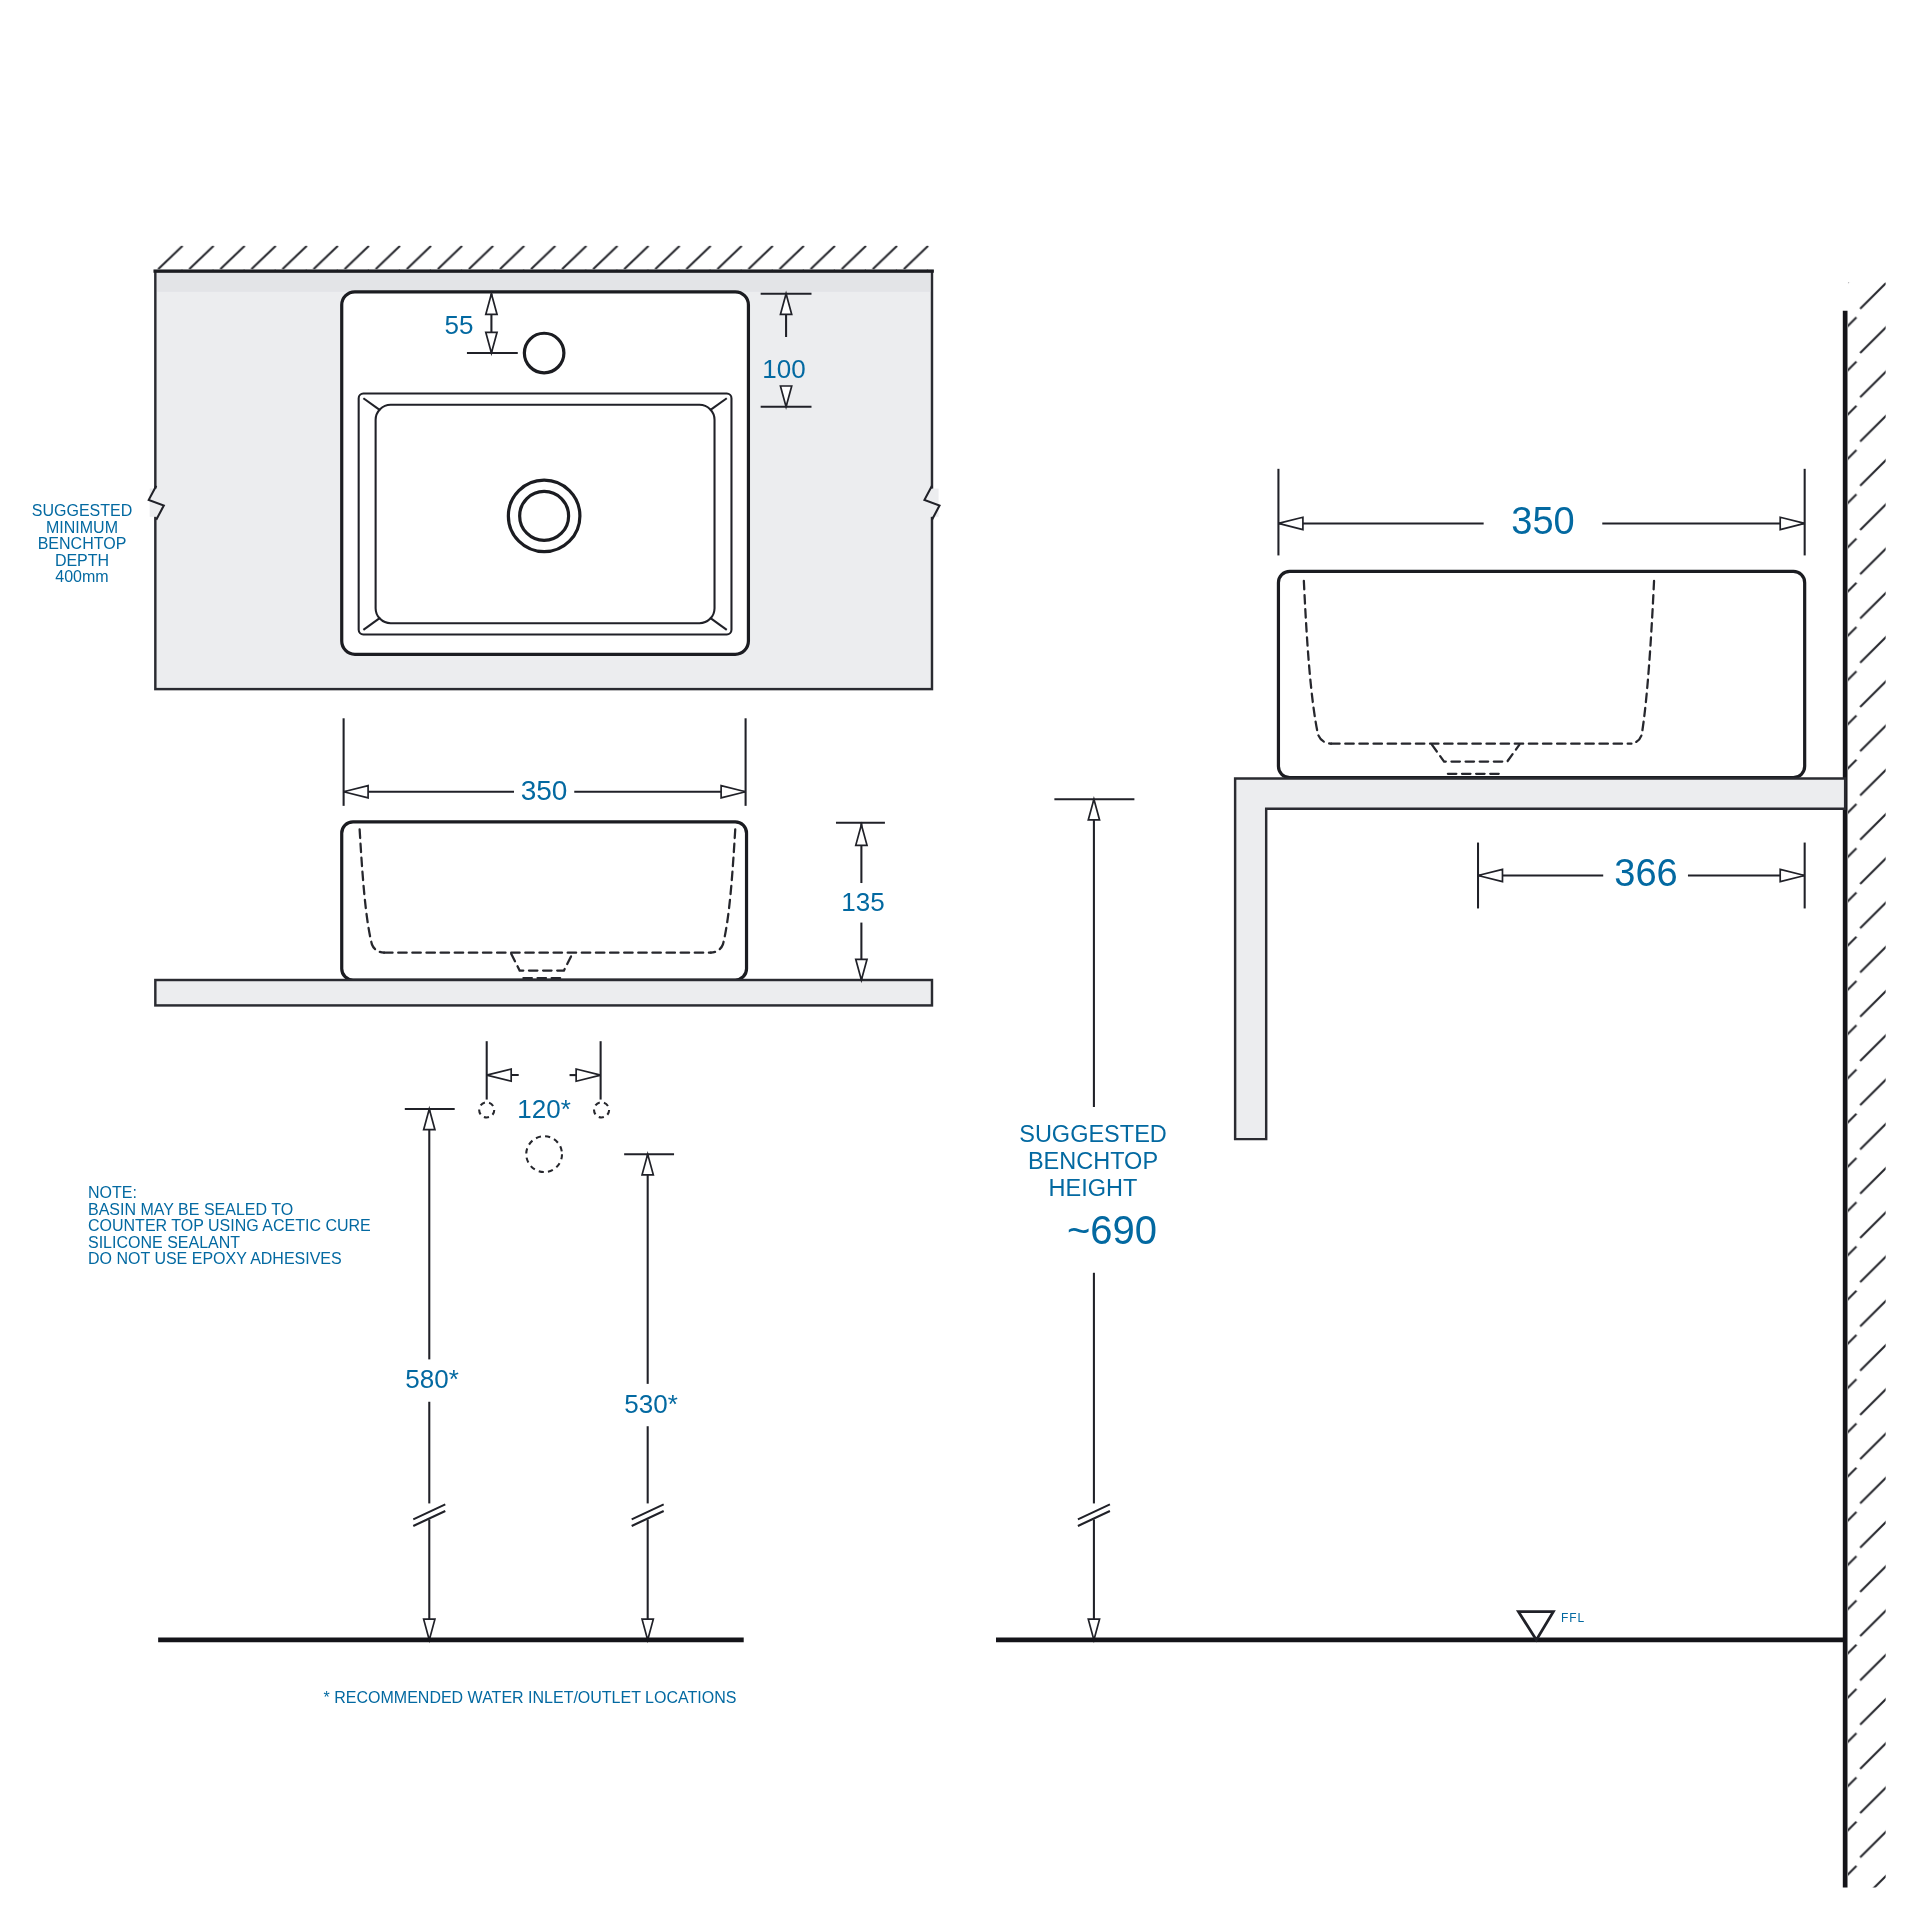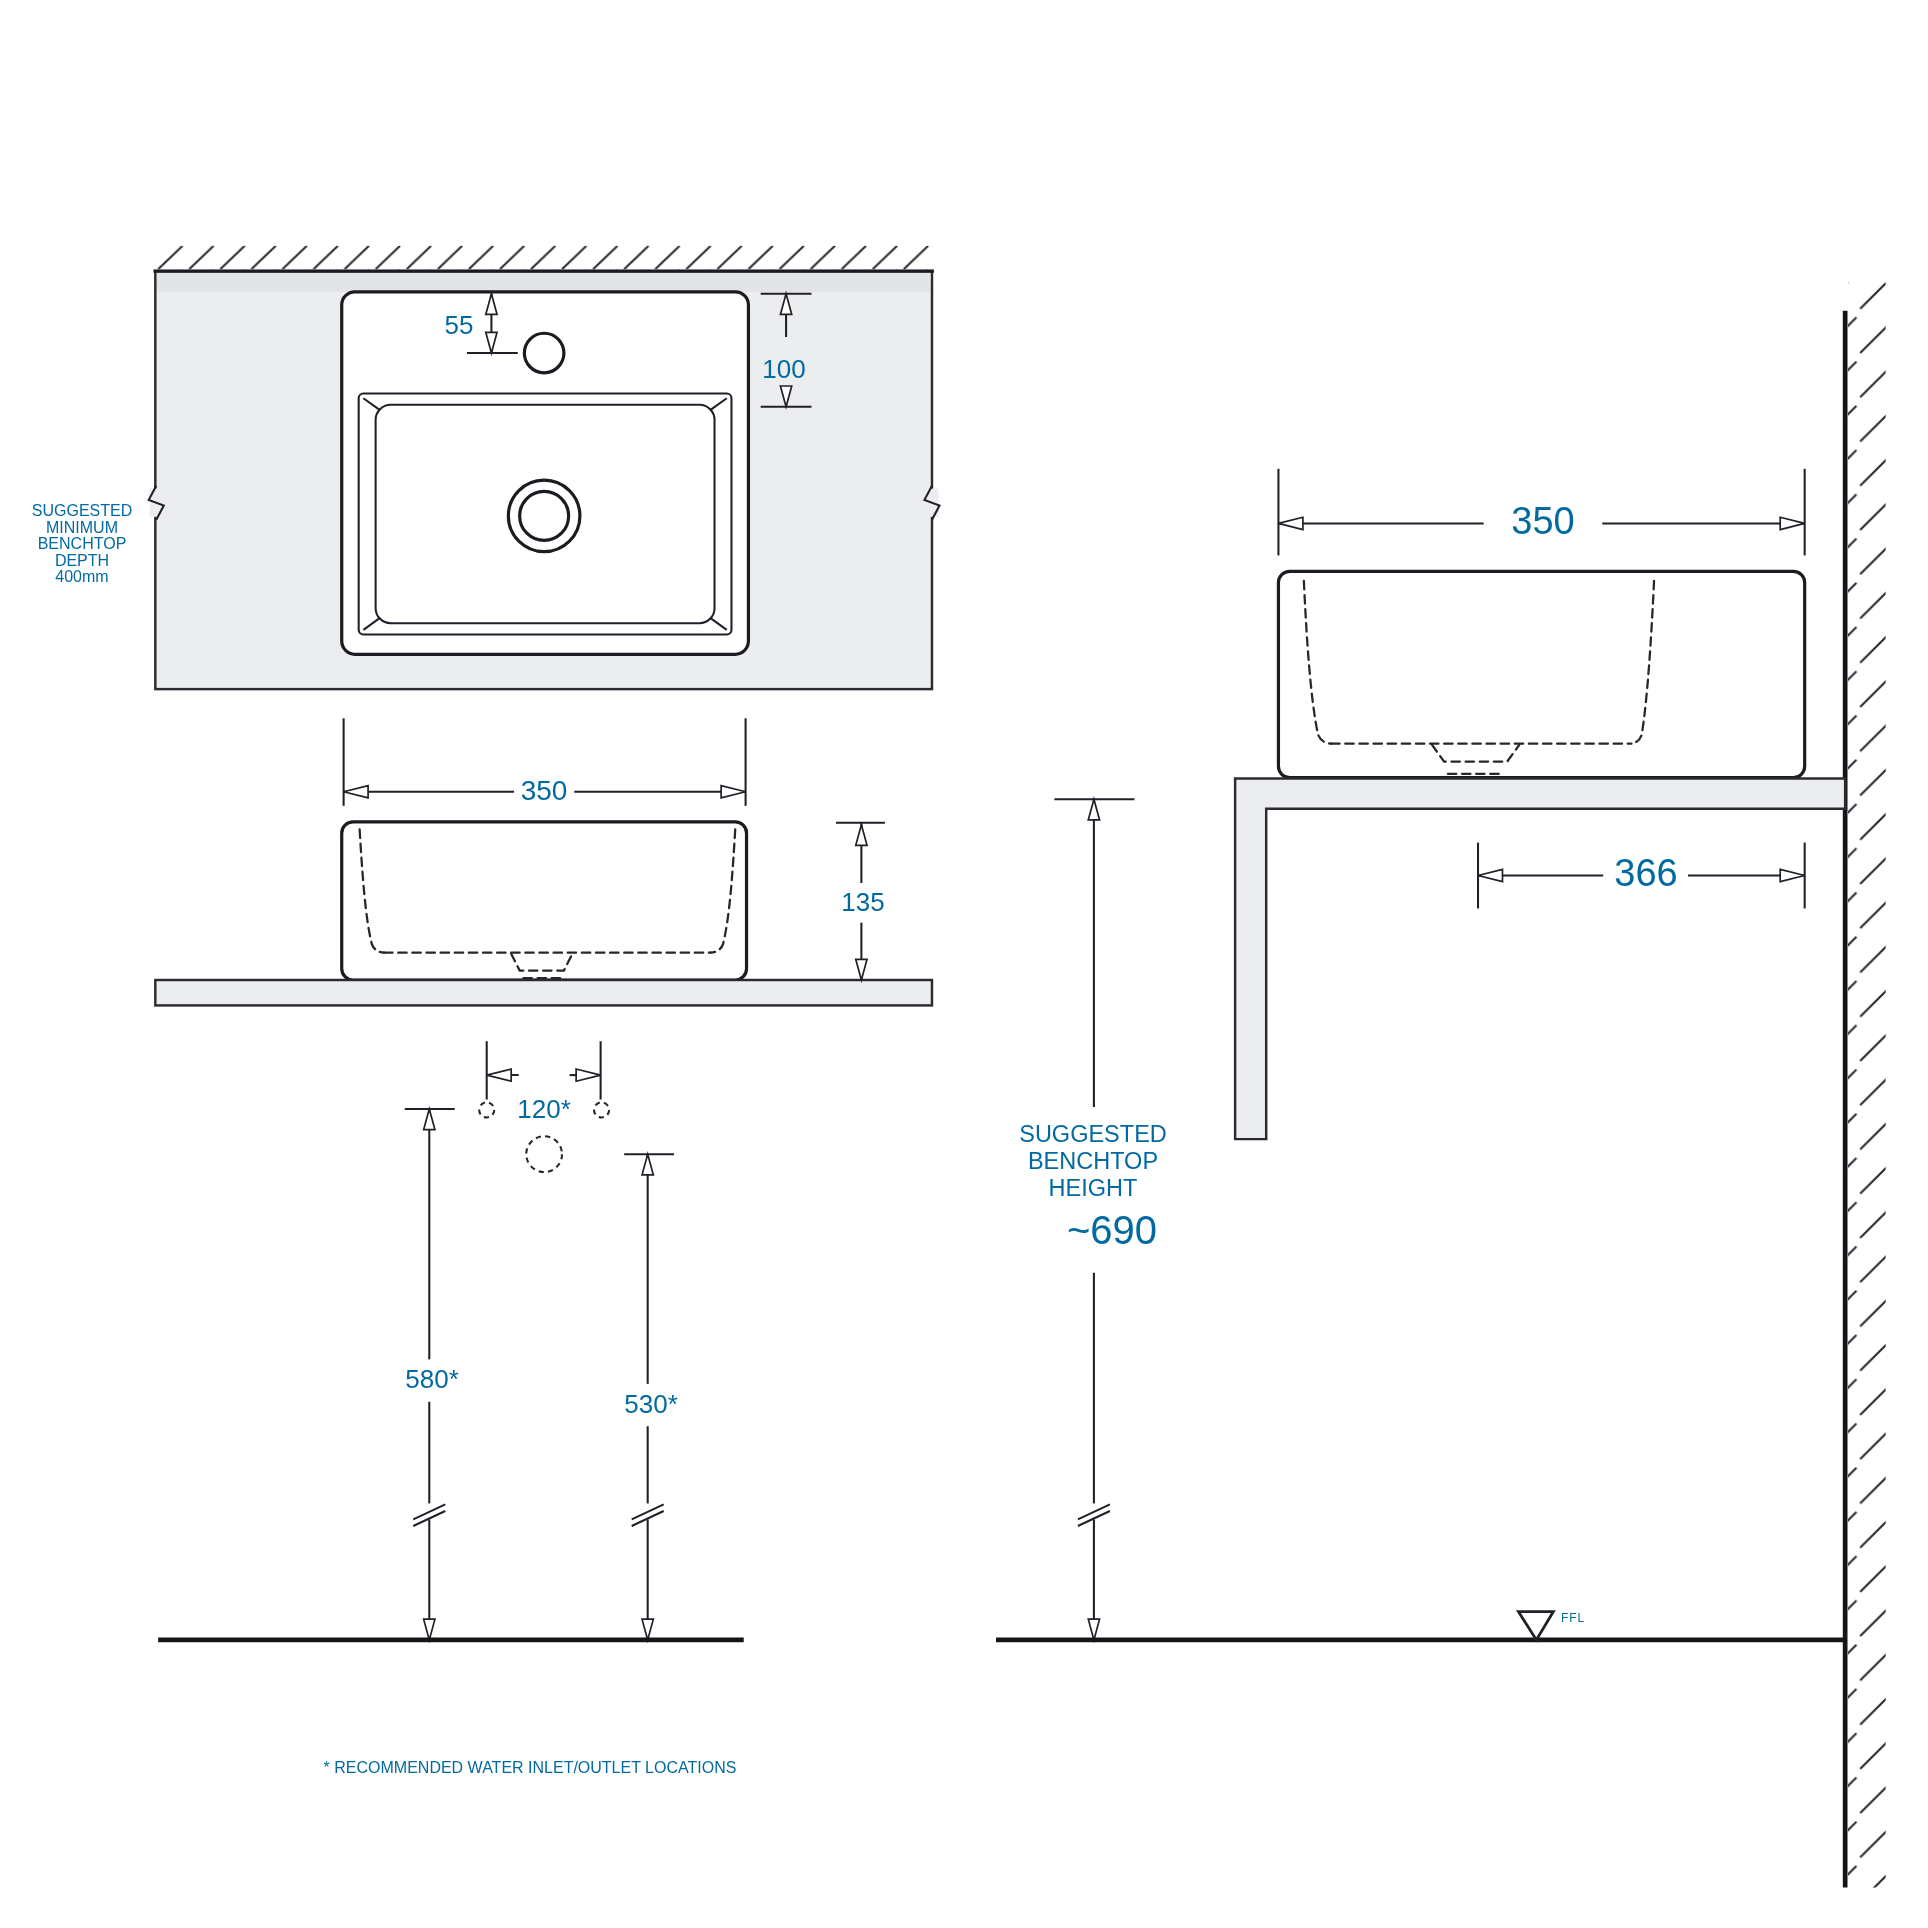--- a/index.html
+++ b/index.html
@@ -217,22 +217,27 @@
   <div class="lbl dim" style="left:544px; top:791px; font-size:28px;">350</div>
 
   <div class="lbl dim" style="left:863px; top:903px;">135</div>
 
   <div class="lbl dim" style="left:544px; top:1074px;margin-top:36px;">120*</div>
 
   <div class="lbl dim" style="left:432px; top:1380px;">580*</div>
 
   <div class="lbl dim" style="left:651px; top:1405px;">530*</div>
 
-
-  <div class="lbl footnote" style="left:530px; top:1768px;">* RECOMMENDED WATER INLET/OUTLET LOCATIONS</div>
+  <div class="lbl small note" style="left:88px; top:1185px;">NOTE:
+BASIN MAY BE SEALED TO
+COUNTER TOP USING ACETIC CURE
+SILICONE SEALANT
+DO NOT USE EPOXY ADHESIVES</div>
+
+  <div class="lbl footnote" style="left:530px; top:1698px;">* RECOMMENDED WATER INLET/OUTLET LOCATIONS</div>
 
   <div class="lbl dim-lg" style="left:1543px; top:522px;">350</div>
 
   <div class="lbl dim-lg" style="left:1646px; top:874px;">366</div>
 
   <div class="lbl hlabel" style="left:1093px; top:1161px;">SUGGESTED
 BENCHTOP
 HEIGHT</div>
 
   <div class="lbl hvalue" style="left:1091px; top:1230px;margin-left:21px;">~690</div>

